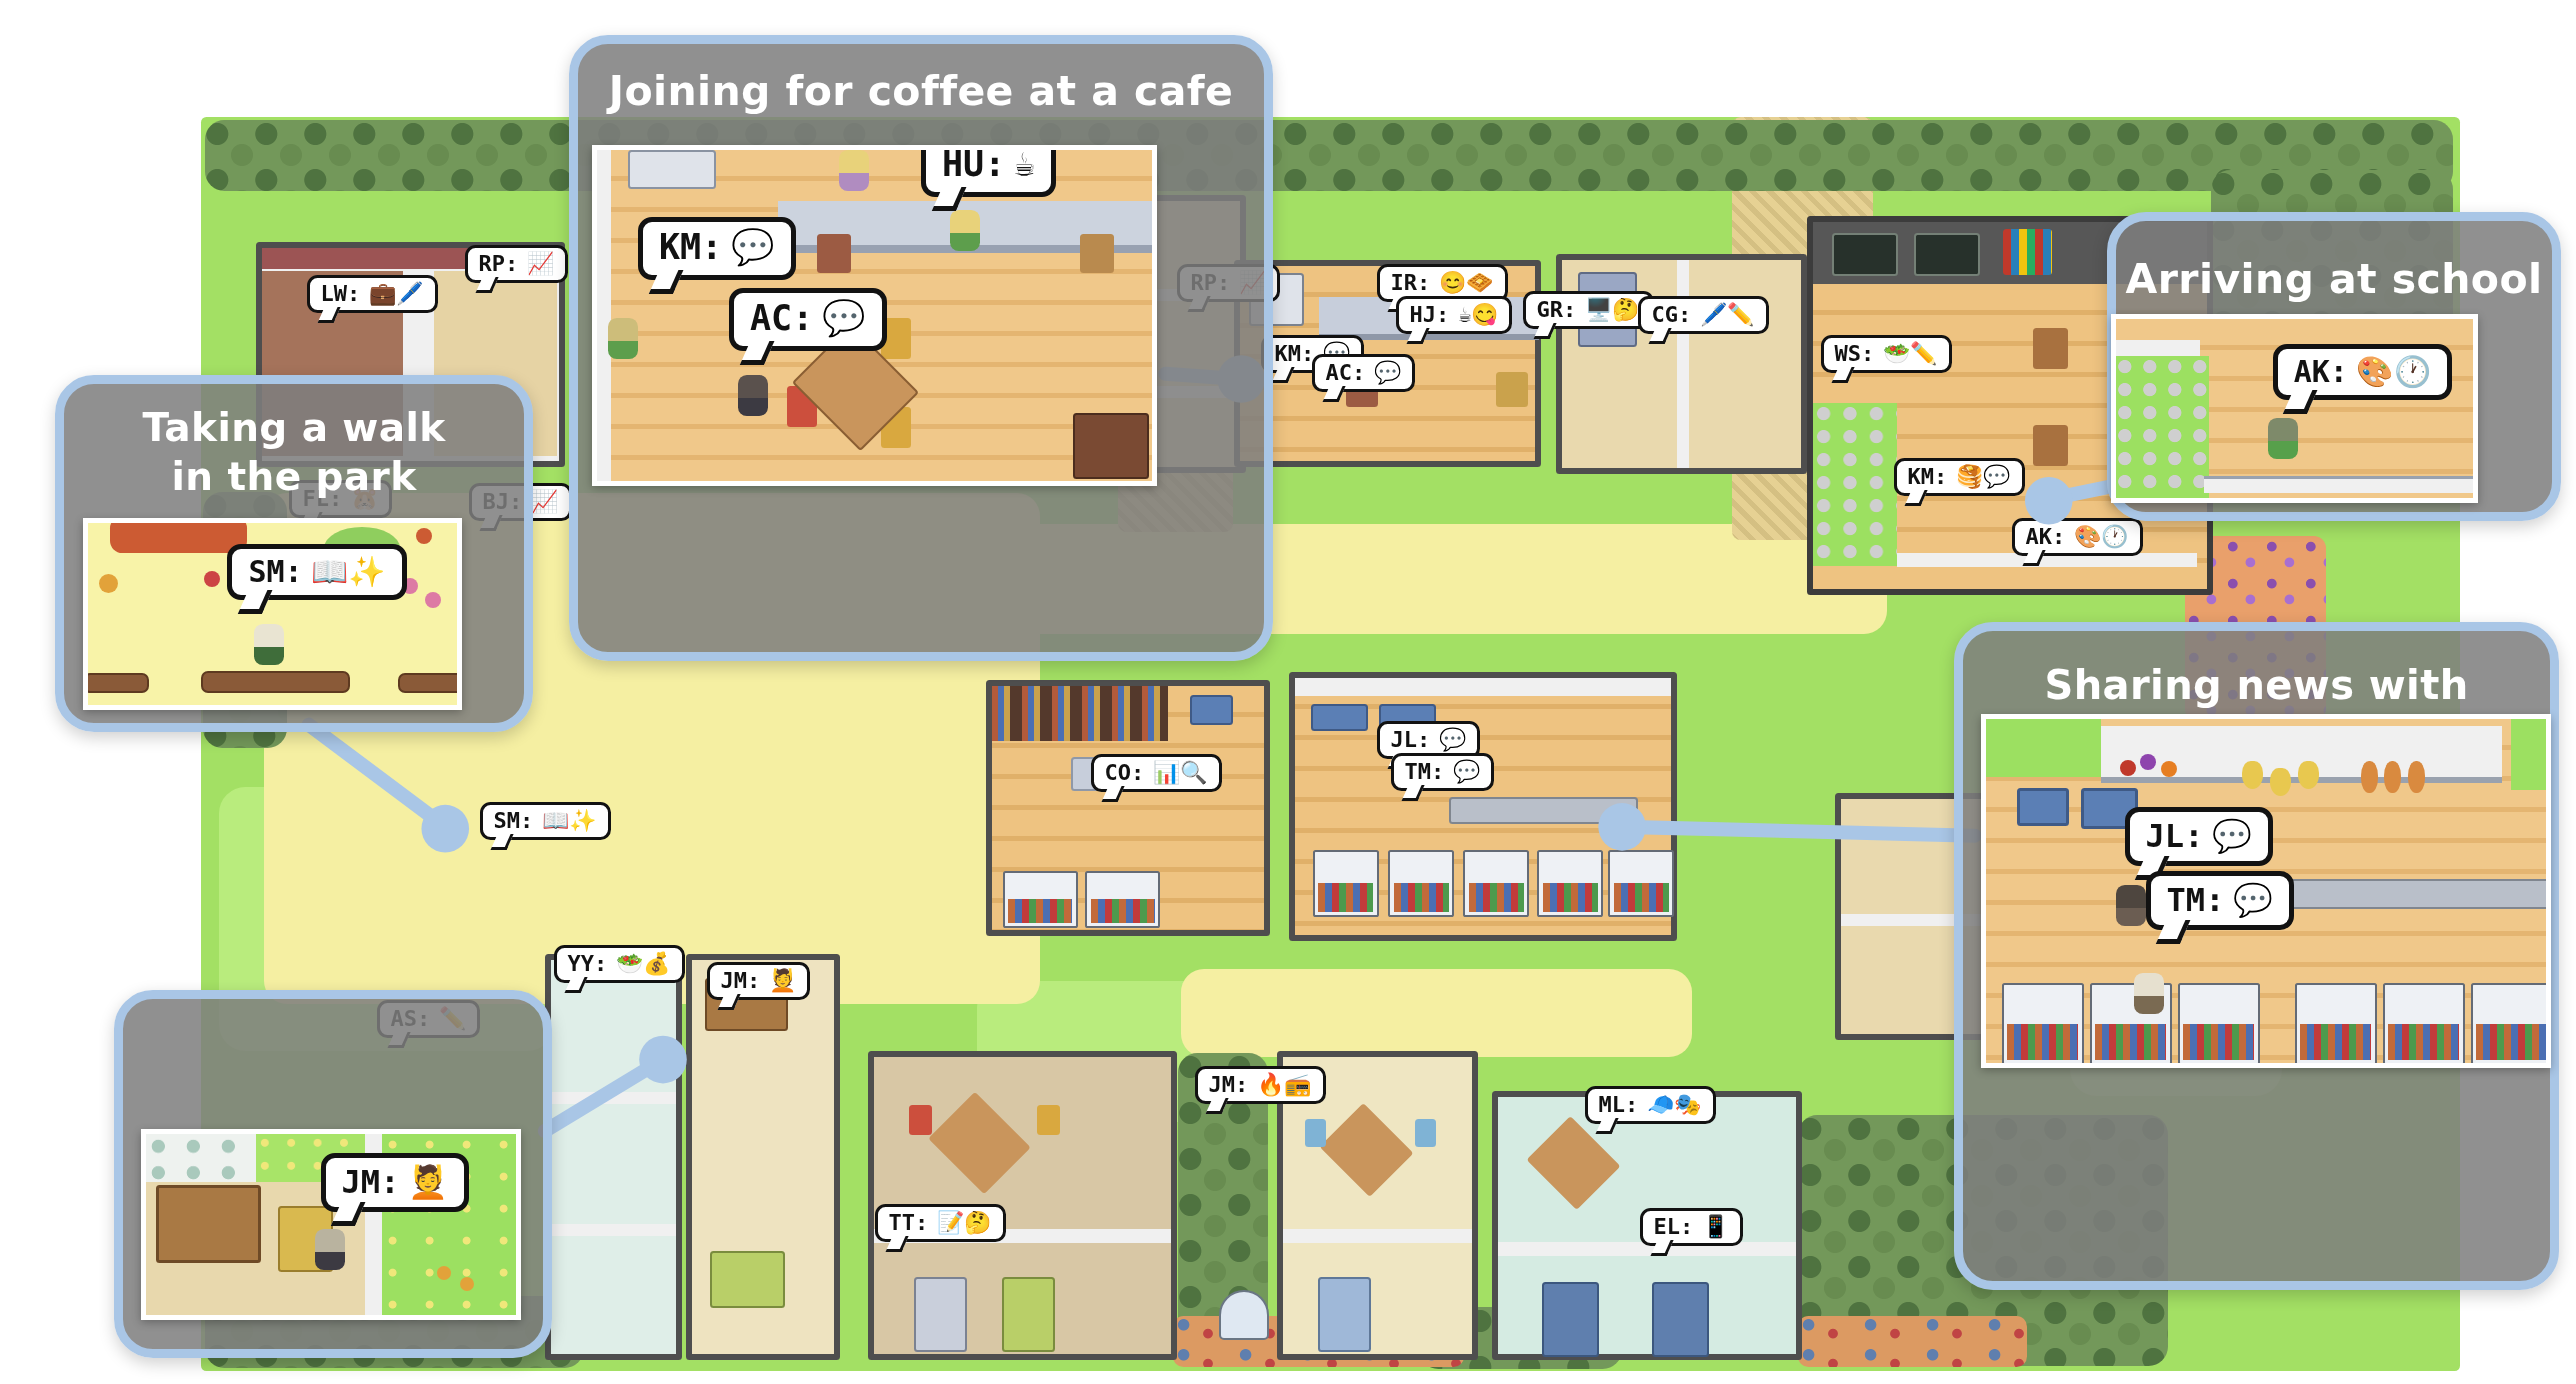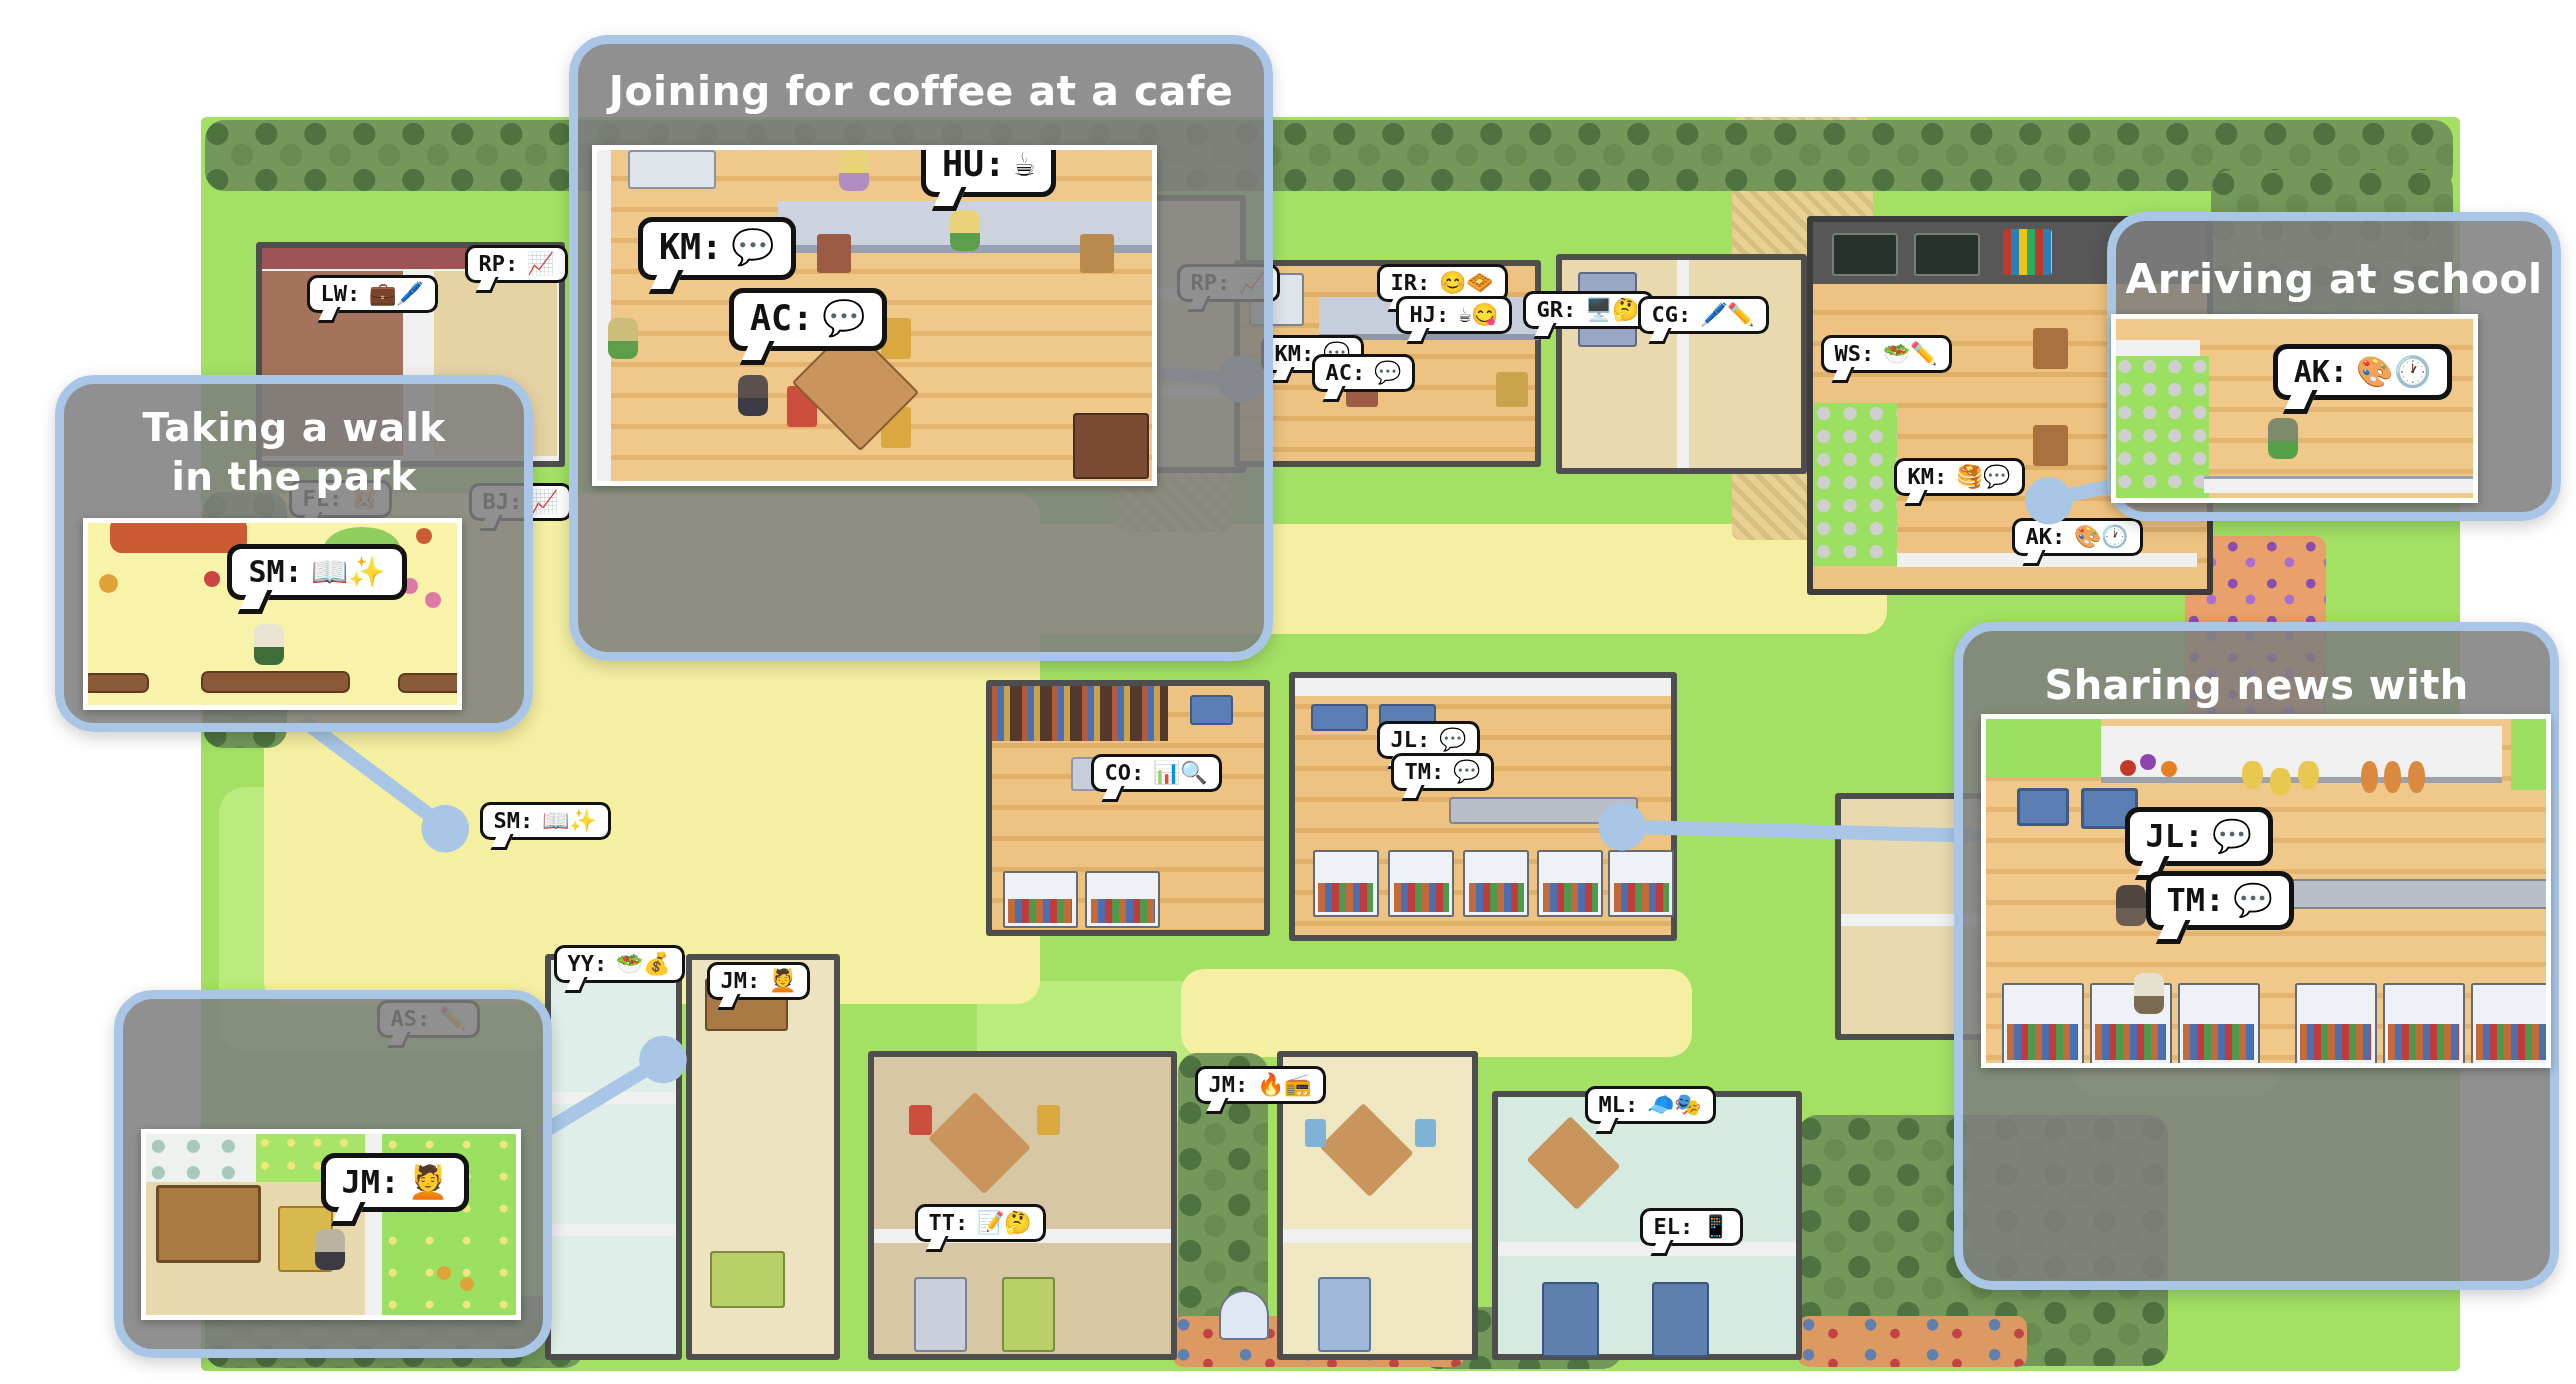--- a/index.html
+++ b/index.html
@@ -198,21 +198,21 @@
         <div class="bubble" style="left: 1620px; top: 218px;"><span class="spk">WS:</span><span class="emj">🥗✏️</span></div>
         <div class="bubble" style="left: 1693px; top: 341px;"><span class="spk">KM:</span><span class="emj">🥞💬</span></div>
         <div class="bubble" style="left: 1811px; top: 401px;"><span class="spk">AK:</span><span class="emj">🎨🕐</span></div>
         <div class="bubble" style="left: 279px; top: 685px;"><span class="spk">SM:</span><span class="emj">📖✨</span></div>
         <div class="bubble" style="left: 890px; top: 637px;"><span class="spk">CO:</span><span class="emj">📊🔍</span></div>
         <div class="bubble" style="left: 1176px; top: 604px;"><span class="spk">JL:</span><span class="emj">💬</span></div>
         <div class="bubble" style="left: 1190px; top: 636px;"><span class="spk">TM:</span><span class="emj">💬</span></div>
         <div class="bubble" style="left: 353px; top: 828px;"><span class="spk">YY:</span><span class="emj">🥗💰</span></div>
         <div class="bubble" style="left: 506px; top: 845px;"><span class="spk">JM:</span><span class="emj">💆</span></div>
         <div class="bubble" style="left: 176px; top: 883px;"><span class="spk">AS:</span><span class="emj">✏️</span></div>
-        <div class="bubble" style="left: 714px; top: 1087px;"><span class="spk">TT:</span><span class="emj">📝🤔</span></div>
+        <div class="bubble" style="left: 674px; top: 1087px;"><span class="spk">TT:</span><span class="emj">📝🤔</span></div>
         <div class="bubble" style="left: 994px; top: 949px;"><span class="spk">JM:</span><span class="emj">🔥📻</span></div>
         <div class="bubble" style="left: 1384px; top: 969px;"><span class="spk">ML:</span><span class="emj">🧢🎭</span></div>
         <div class="bubble" style="left: 1439px; top: 1091px;"><span class="spk">EL:</span><span class="emj">📱</span></div>
       </div>
   </div>
 
   <svg id="connectors" width="2576" height="1384" viewBox="0 0 2922 1570">
     <g stroke="#a9c6e6" stroke-width="16" stroke-linecap="round" fill="#a9c6e6">
       <line x1="350" y1="822" x2="505" y2="938"></line>
       <circle cx="505" cy="940" r="27" stroke="none"></circle>

